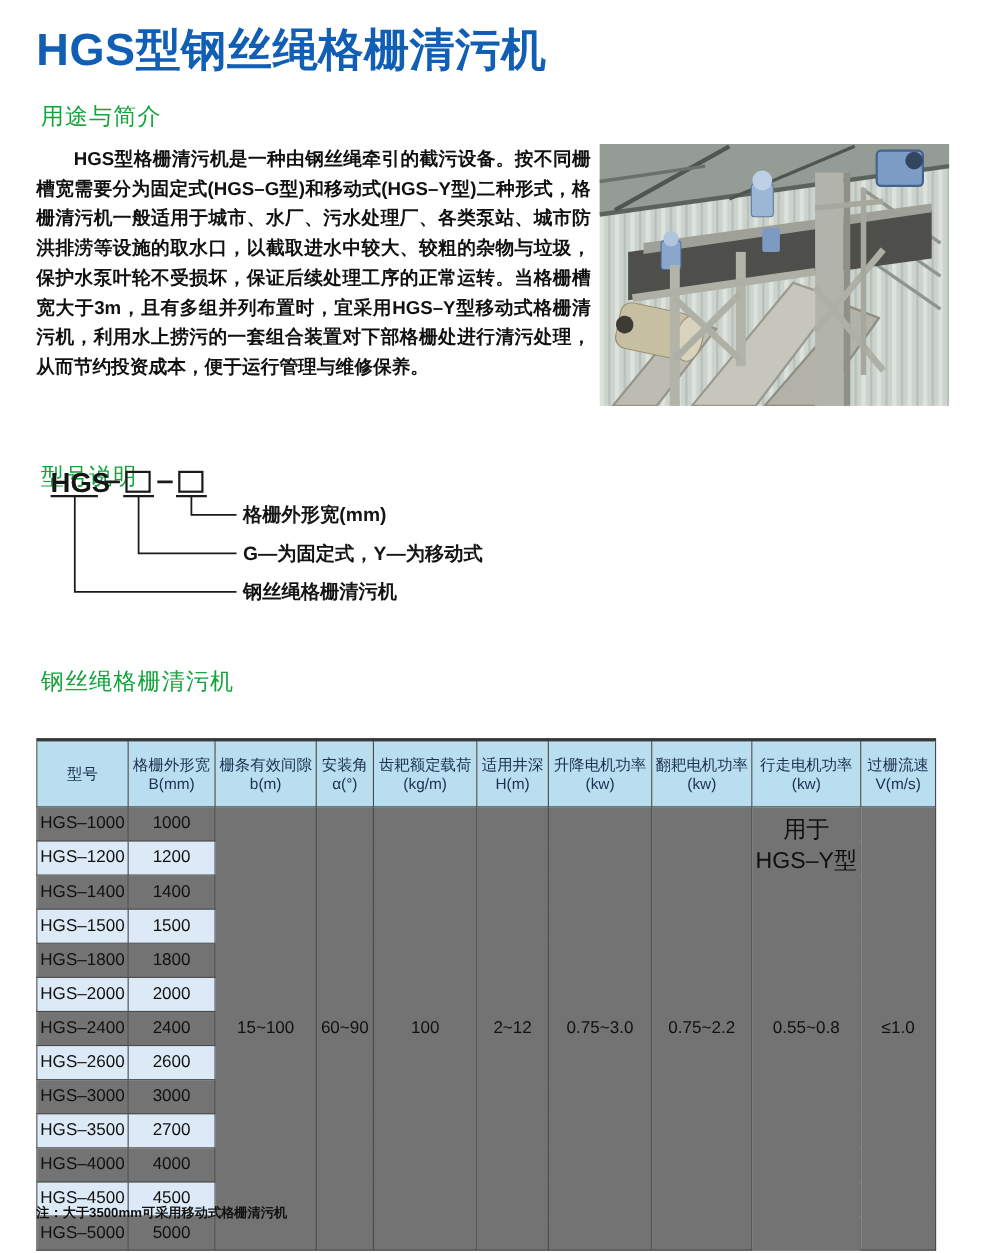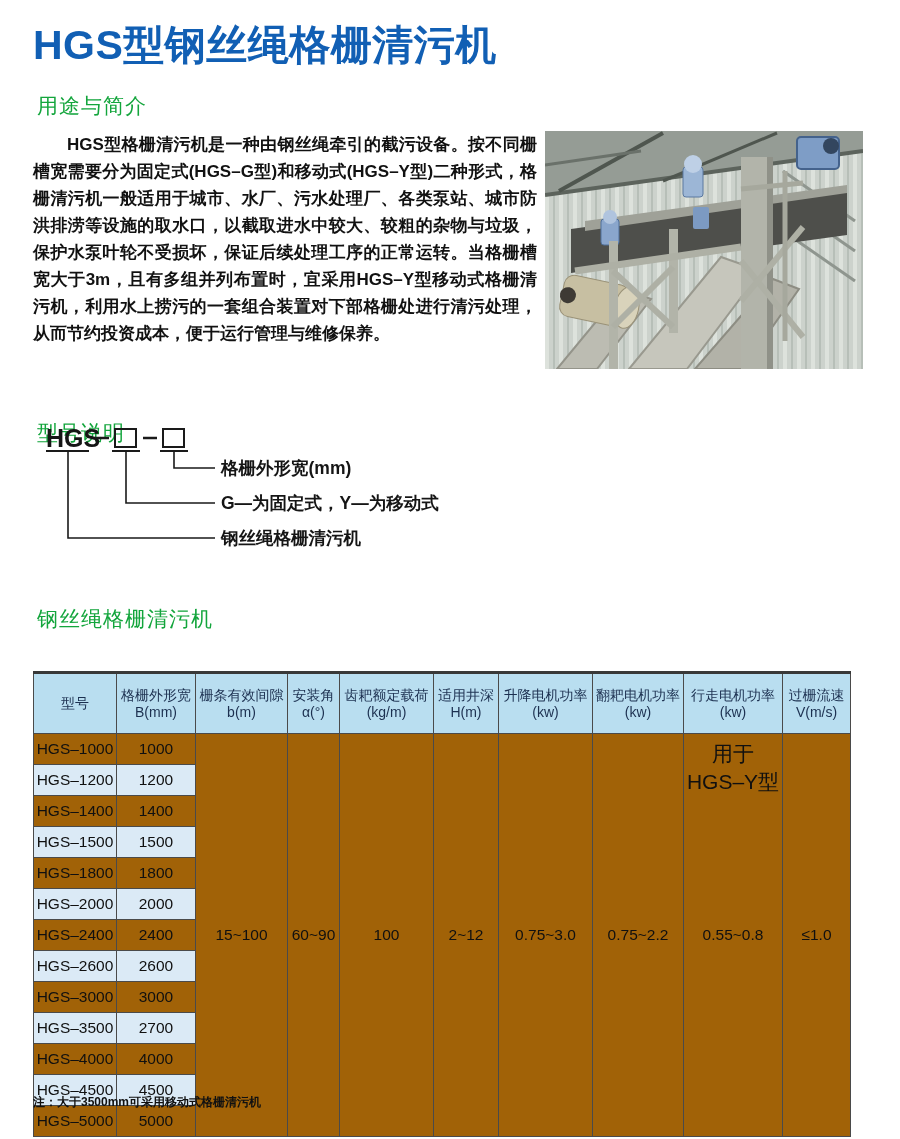--- a/index.html
+++ b/index.html
@@ -41,21 +41,21 @@
     border:1px solid #3e3e3e; border-top:3px solid #383838;margin-top:34px;
   }
   table.spec th {
     background:#b9def0; color:#1c3050; font-weight:normal;
     font-size:14px; line-height:17px; height:55px;
     border:1px solid #4a4a4a; text-align:center; vertical-align:middle; padding:2px 1px;
   }
   table.spec td {
     border:1px solid #4a4a4a; height:30px; padding:0 2px;
     text-align:center; vertical-align:middle; font-size:15.5px; color:#101010;
-    background:#a16207;
+    background:#737373;
   }
   table.spec tbody tr:nth-child(even) td { background:#dbeaf6; }
   td.travel-cell { position:relative; }
   .travel-note {
     position:absolute; top:6px; left:0; width:100%;
     text-align:center; font-size:21px; color:#101010;
   }
   .note {
     position:absolute; left:33px; top:1094px;
     font-size:12px; font-weight:bold; color:#111111;

